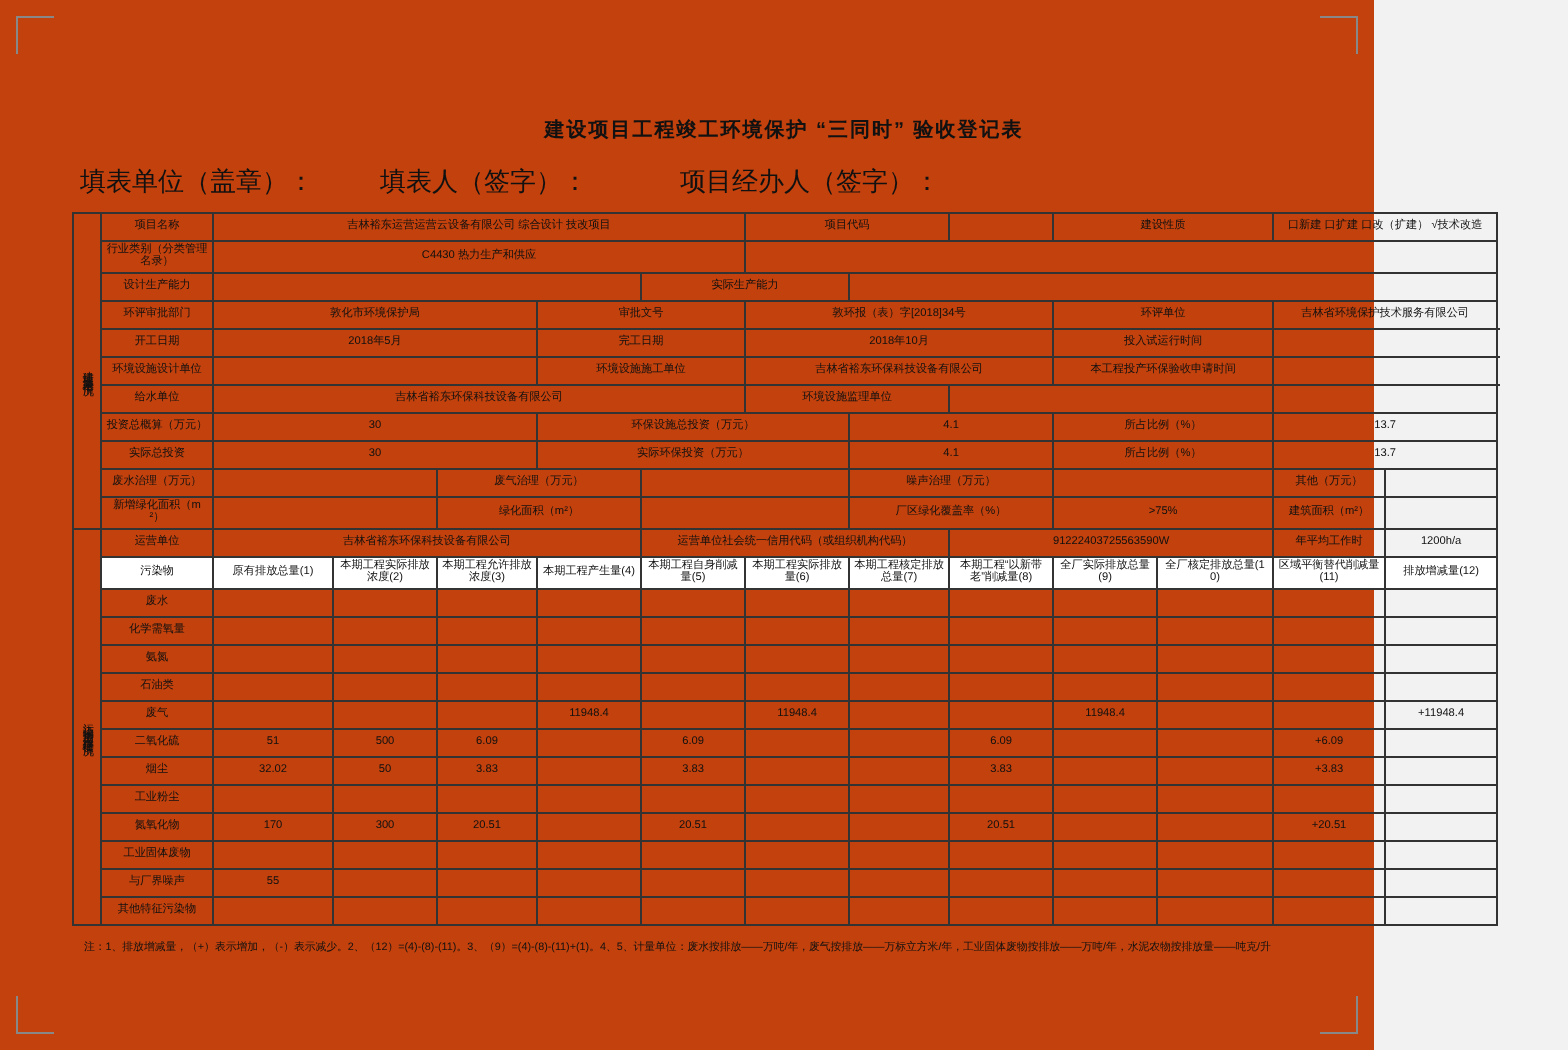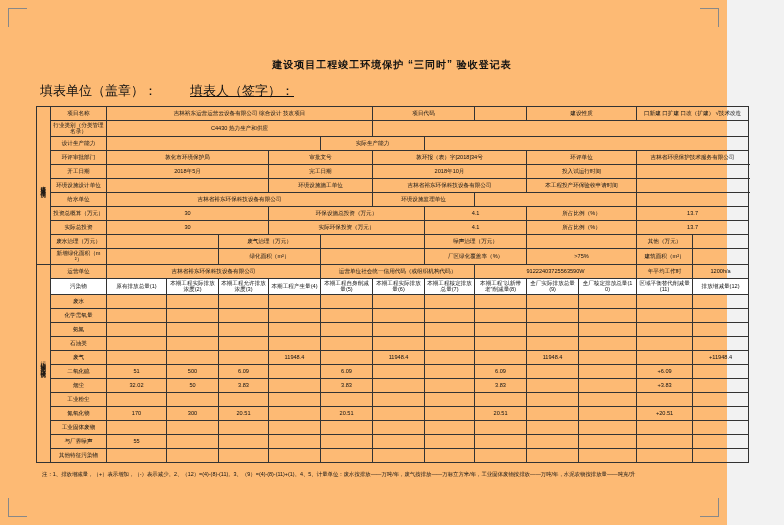--- a/index.html
+++ b/index.html
@@ -4,41 +4,40 @@
 <style>
   html,body{margin:0;padding:0;}
   body{
     width:784px;height:525px;
     background:#f2f2f2;
     font-family:"Liberation Sans","DejaVu Sans",sans-serif;
     overflow:hidden;
   }
   .page{
     position:absolute;left:0;top:0;width:687px;height:525px;
-    background:#fdba74;
-    padding-left:40px;
+    background:#c2410c;
   }
   
   .crop{position:absolute;width:18px;height:18px;}
   .crop.tl{left:8px;top:8px;border-left:1px solid #888;border-top:1px solid #888;}
   .crop.tr{right:8px;top:8px;border-right:1px solid #888;border-top:1px solid #888;}
   .crop.bl{left:8px;bottom:8px;border-left:1px solid #888;border-bottom:1px solid #888;}
   .crop.br{right:8px;bottom:8px;border-right:1px solid #888;border-bottom:1px solid #888;}
 
   .doc{position:absolute;left:36px;top:58px;width:712px;}
   .title{
     text-align:center;font-size:10px;font-weight:bold;color:#111;
     letter-spacing:1px;margin-bottom:10px;
   }
   .subline{
     display:flex;font-size:13px;color:#111;margin-bottom:6px;padding:0 4px;
   }
   .subline span{white-space:nowrap;}
   .sb1{width:150px;}
-  .sb2{width:150px;text-decoration:underline;}
+  .sb2{width:150px;}
   .sb3{flex:1;}
 
   table.main{
     border-collapse:collapse;width:712px;table-layout:fixed;
     font-size:5.6px;color:#111;
   }
   table.main td{
     border:0.6px solid #333;
     padding:1px 2px;
     vertical-align:middle;
@@ -71,20 +70,21 @@
   <div class="crop tr"></div>
   <div class="crop bl"></div>
   <div class="crop br"></div>
 
   <div class="doc">
     <div class="title">建设项目工程竣工环境保护 “三同时” 验收登记表</div>
 
     <div class="subline">
       <span class="sb1">填表单位（盖章）：</span>
       <span class="sb2">填表人（签字）：</span>
+      <span class="sb3">项目经办人（签字）：</span>
     </div>
 
     <table class="main">
       <colgroup>
         <col style="width:14px">
         <col style="width:56px">
           <col style="width:60px">
           <col style="width:52px">
           <col style="width:50px">
         <col style="width:52px">

